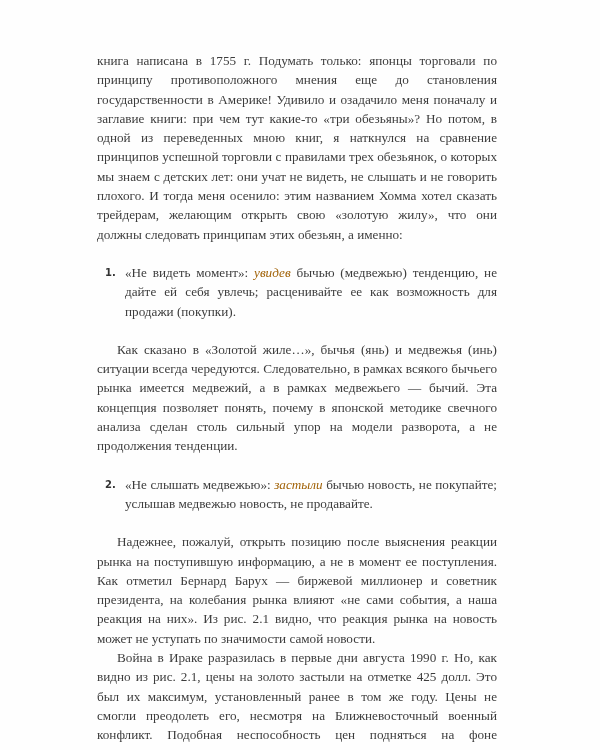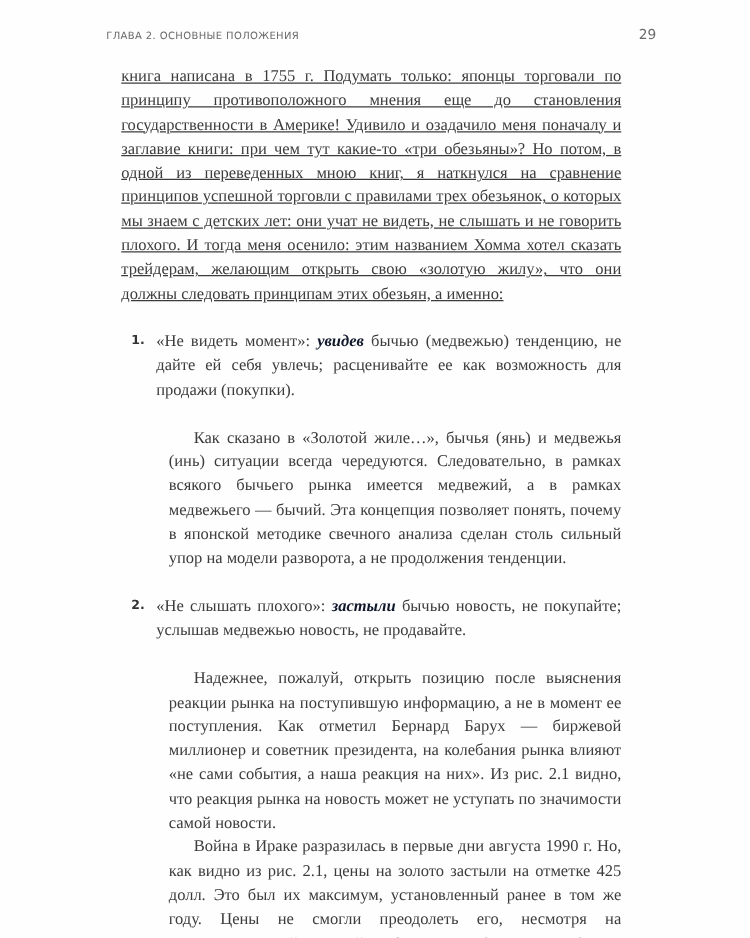--- a/index.html
+++ b/index.html
@@ -49,25 +49,23 @@
       line-height: 19.3px;
       color: #3c3c3c;
       text-align: justify;
       hyphens: manual;
     }
     .para {
       margin: 0;
     }
     .para.indent {
       text-indent: 20px;
-      margin-left: 38px;
     }
     .para.noindent {
       text-indent: 0;
-      text-decoration: underline;
     }
     .gap-lg { height: 19px; }
     .list-item {
       display: flex;
       align-items: flex-start;
       margin: 0;
     }
     .list-item .num {
       flex: 0 0 auto;
       width: 20px;
@@ -76,55 +74,51 @@
       font-weight: bold;
       font-size: 10px;
       color: #333;
       line-height: 19.3px;
     }
     .list-item .body {
       flex: 1 1 auto;
       text-align: justify;
     }
     .list-item .body b {
-      font-weight: bold;
+      font-weight: normal;
       font-style: italic;
-      color: #0f172a;
+      color: #a16207;
     }
   </style>
 </head>
 <body>
 
 <div class="page">
 
-  <div class="running-head">
-    <span class="chapter">ГЛАВА 2. ОСНОВНЫЕ ПОЛОЖЕНИЯ</span>
-    <span class="folio">29</span>
-  </div>
 
   <div class="text-block">
 
     <p class="para noindent">книга написана в 1755 г. Подумать только: японцы торговали по принципу противоположного мнения еще до становления государственности в Америке! Удивило и озадачило меня поначалу и заглавие книги: при чем тут какие-то «три обезьяны»? Но потом, в одной из переведенных мною книг, я наткнулся на сравнение принципов успешной торговли с правилами трех обезьянок, о которых мы знаем с детских лет: они учат не видеть, не слышать и не говорить плохого. И тогда меня осенило: этим названием Хомма хотел сказать трейдерам, желающим открыть свою «золотую жилу», что они должны следовать принципам этих обезьян, а именно:</p>
 
     <div class="gap-lg"></div>
 
     <div class="list-item">
       <span class="num">1.</span>
       <span class="body"><span>«Не видеть момент»: </span><b>увидев</b><span> бычью (медвежью) тенденцию, не дайте ей себя увлечь; расценивайте ее как возможность для продажи (покупки).</span></span>
     </div>
 
     <div class="gap-lg"></div>
 
     <p class="para indent">Как сказано в «Золотой жиле…», бычья (янь) и медвежья (инь) ситуации всегда чередуются. Следовательно, в рамках всякого бычьего рынка имеется медвежий, а в рамках медвежьего — бычий. Эта концепция позволяет понять, почему в японской методике свечного анализа сделан столь сильный упор на модели разворота, а не продолжения тенденции.</p>
 
     <div class="gap-lg"></div>
 
     <div class="list-item">
       <span class="num">2.</span>
-      <span class="body"><span>«Не слышать плохого»: </span><b>застыли</b><span> бычью новость, не покупайте; услышав медвежью новость, не продавайте.</span></span>
+      <span class="body"><span>«Не слышать медвежью»: </span><b>застыли</b><span> бычью новость, не покупайте; услышав медвежью новость, не продавайте.</span></span>
     </div>
 
     <div class="gap-lg"></div>
 
     <p class="para indent">Надежнее, пожалуй, открыть позицию после выяснения реакции рынка на поступившую информацию, а не в момент ее поступления. Как отметил Бернард Барух — биржевой миллионер и советник президента, на колебания рынка влияют «не сами события, а наша реакция на них». Из рис. 2.1 видно, что реакция рынка на новость может не уступать по значимости самой новости.</p>
     <p class="para indent">Война в Ираке разразилась в первые дни августа 1990 г. Но, как видно из рис. 2.1, цены на золото застыли на отметке 425 долл. Это был их максимум, установленный ранее в том же году. Цены не смогли преодолеть его, несмотря на Ближневосточный военный конфликт. Подобная неспособность цен подняться на фоне потенциально бычьих новостей сообщает массу интересного о состоянии рынка, а именно: нужно остерегаться рынка, не поднявшегося от бычьей новости. Обратите внимание, что после неудачи на уровне 425 долл. золото сильно «потускнело», вернувшись два месяца спустя к своему докризисному уровню 360 долл.</p>
 
   </div>
 </div>
 

